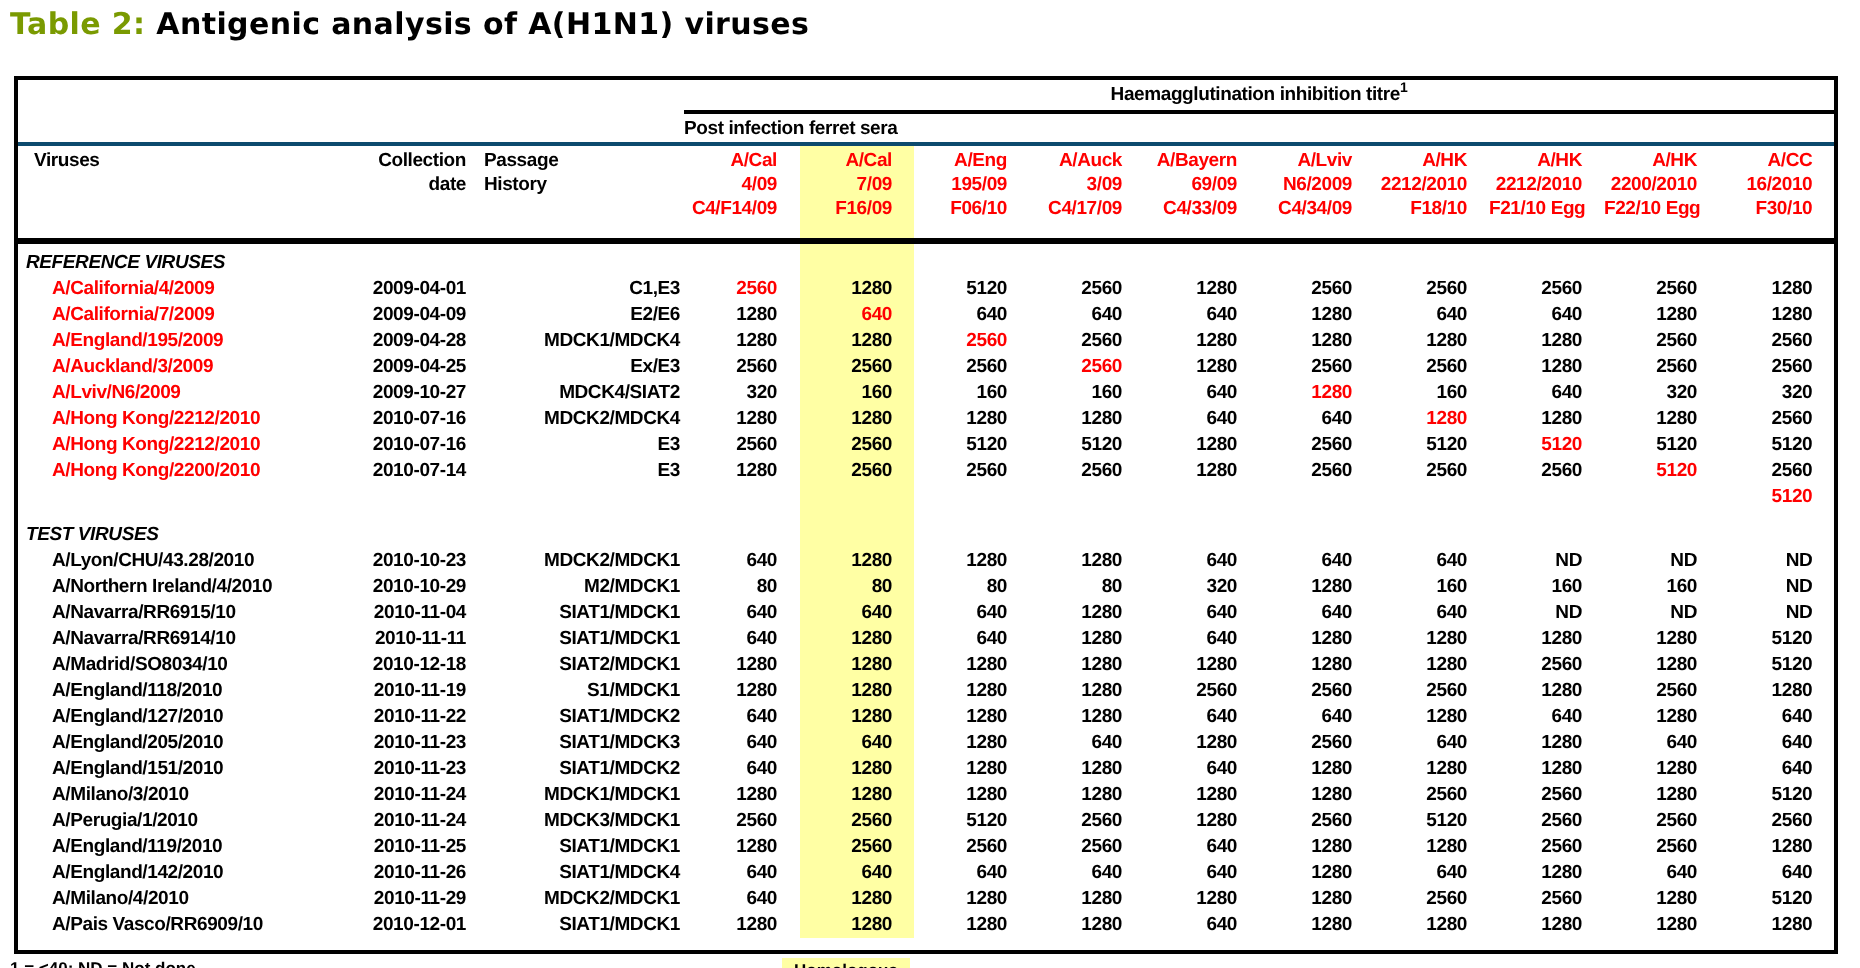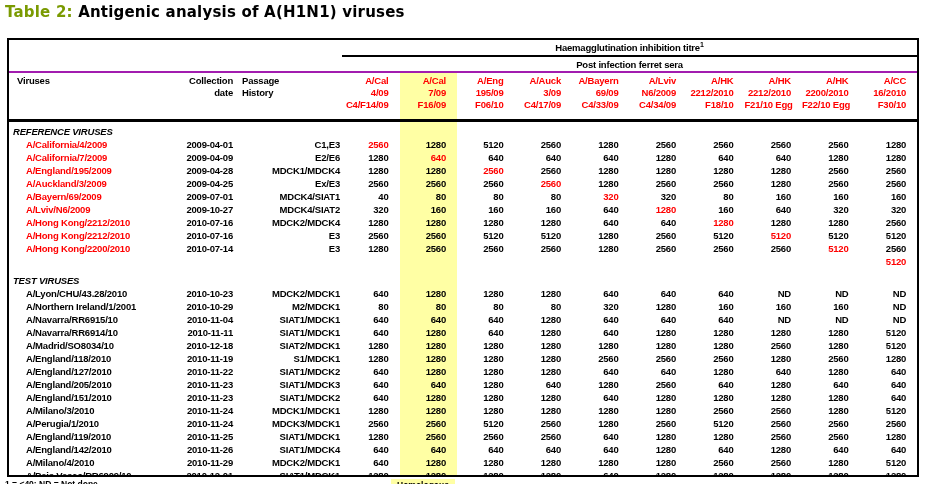--- a/index.html
+++ b/index.html
@@ -4,21 +4,21 @@
 <style>
   html,body{margin:0;padding:0;width:930px;height:484px;overflow:hidden;background:#fff;position:relative;}
   .title{position:absolute;left:5px;top:3px;font:bold 15px "DejaVu Sans",sans-serif;color:#000;letter-spacing:.2px;white-space:nowrap;}
   .title .green{color:#7a9a01;}
   .tablewrap{position:absolute;left:7px;top:38px;width:912px;height:439px;border:2px solid #000;box-sizing:border-box;overflow:hidden;background:#fff;}
   table{border-collapse:collapse;table-layout:fixed;width:908px;font-family:"Liberation Sans",sans-serif;font-weight:bold;font-size:9.5px;color:#000;letter-spacing:-0.2px;}
   td{padding:0;margin:0;white-space:nowrap;overflow:hidden;}
   tr.h1 td{height:15px;}
   td.h1-right{border-bottom:2px solid #000;text-align:center;}
   td.h1-right sup{font-size:7px;letter-spacing:0;}
-  tr.h2 td{height:14px;border-bottom:2px solid #a21caf;text-align:center;}
+  tr.h2 td{height:14px;border-bottom:2px solid #0c4a6e;text-align:left;}
   tr.h3 td{vertical-align:top;height:44px;border-bottom:3px solid #000;padding-top:2px;line-height:12px;margin-left:12px;}
   .h-name{padding-left:8px;}
   .h-date{text-align:right;padding-right:9px;}
   .h-pass{text-align:left;padding-right:2px;}
   .h-sera{color:#f00;text-align:right;padding-right:11px;}
   tbody td{line-height:13px;height:13px;}
   td.name{padding-left:17px;text-align:left;}
   td.date{text-align:right;padding-right:9px;}
   td.pass{text-align:right;padding-right:2px;}
   td.val{text-align:right;padding-right:11px;}
@@ -205,35 +205,20 @@
           <td class="val">2560</td>
           <td class="val red">2560</td>
           <td class="val">1280</td>
           <td class="val">2560</td>
           <td class="val">2560</td>
           <td class="val">1280</td>
           <td class="val">2560</td>
           <td class="val">2560</td>
         </tr>
         <tr>
-          <td class="name red">A/Bayern/69/2009</td>
-          <td class="date">2009-07-01</td>
-          <td class="pass">MDCK4/SIAT1</td>
-          <td class="val">40</td>
-          <td class="val hl">80</td>
-          <td class="val">80</td>
-          <td class="val">80</td>
-          <td class="val red">320</td>
-          <td class="val">320</td>
-          <td class="val">80</td>
-          <td class="val">160</td>
-          <td class="val">160</td>
-          <td class="val">160</td>
-        </tr>
-        <tr>
           <td class="name red">A/Lviv/N6/2009</td>
           <td class="date">2009-10-27</td>
           <td class="pass">MDCK4/SIAT2</td>
           <td class="val">320</td>
           <td class="val hl">160</td>
           <td class="val">160</td>
           <td class="val">160</td>
           <td class="val">640</td>
           <td class="val red">1280</td>
           <td class="val">160</td>
@@ -338,21 +323,21 @@
           <td class="val">1280</td>
           <td class="val">1280</td>
           <td class="val">640</td>
           <td class="val">640</td>
           <td class="val">640</td>
           <td class="val">ND</td>
           <td class="val">ND</td>
           <td class="val">ND</td>
         </tr>
         <tr>
-          <td class="name">A/Northern Ireland/1/2001</td>
+          <td class="name">A/Northern Ireland/4/2010</td>
           <td class="date">2010-10-29</td>
           <td class="pass">M2/MDCK1</td>
           <td class="val">80</td>
           <td class="val hl">80</td>
           <td class="val">80</td>
           <td class="val">80</td>
           <td class="val">320</td>
           <td class="val">1280</td>
           <td class="val">160</td>
           <td class="val">160</td>

